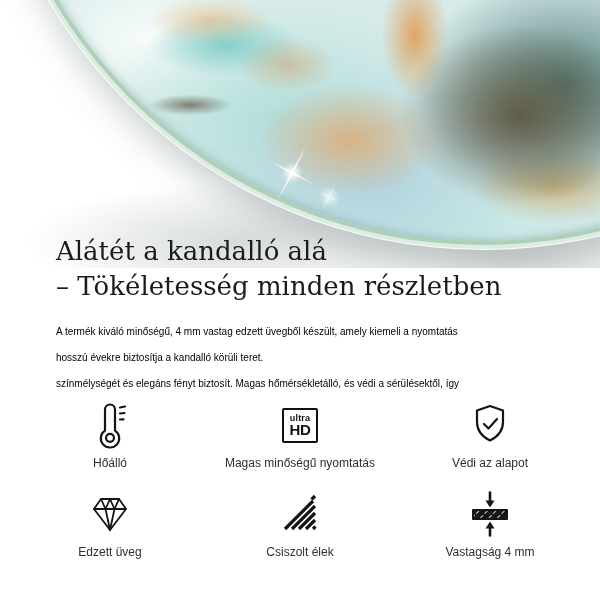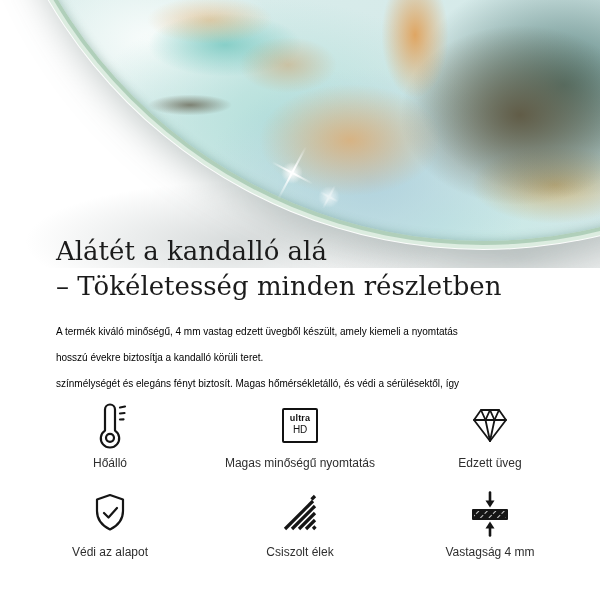--- a/index.html
+++ b/index.html
@@ -77,21 +77,21 @@
   .icon-wrap { height:48px; display:flex; align-items:center; justify-content:center; }
   .feature-label { margin-top:7px; font-size:12px; color:#2e2e2e; }
   svg.lineicon { stroke:#151515; fill:none; stroke-width:2.2; stroke-linecap:round; stroke-linejoin:round; }
 
   .uhd-box {
     width:36px; height:35px; border:2.5px solid #111; border-radius:2px;
     display:flex; flex-direction:column; align-items:center; justify-content:center;
     background:#fff; color:#111;
   }
   .uhd-top { font-size:9px; font-weight:600; line-height:9px; letter-spacing:.2px; }
-  .uhd-bottom { font-size:10px; font-weight:400; line-height:14px; letter-spacing:-.3px; }
+  .uhd-bottom { font-size:15px; font-weight:700; line-height:14px; letter-spacing:-.3px; }
 </style>
 </head>
 <body>
 
 <div class="page">
 
   <div class="hero">
     <div class="glass-circle"></div>
     <div class="sparkle sparkle-main">
       <div class="ray1"></div>
@@ -133,46 +133,46 @@
     </div>
 
     <div class="feature">
       <div class="icon-wrap">
         <div class="uhd-box">
           <span class="uhd-top">ultra</span>
           <span class="uhd-bottom">HD</span>
         </div>
       </div>
       <div class="feature-label">Magas minőségű nyomtatás</div>
+    </div>
+
+    <div class="feature">
+      <div class="icon-wrap">
+        <svg class="lineicon" width="40" height="44" viewBox="0 0 40 44">
+          <path d="M20 3 L33 7.5 V19 c0 8.8 -5.5 14.8 -13 18.5 C12.5 33.8 7 27.8 7 19 V7.5 Z"></path>
+          <polyline points="14,21 18.5,25.5 27,16"></polyline>
+        </svg>
+      </div>
+      <div class="feature-label">Védi az alapot</div>
     </div>
 
     <div class="feature">
       <div class="icon-wrap">
         <svg class="lineicon" width="40" height="40" viewBox="0 0 40 40" style="stroke-width:1.8">
           <polygon points="20,36 4,15 11,5 29,5 36,15"></polygon>
           <line x1="4" y1="15" x2="36" y2="15"></line>
           <line x1="11" y1="5" x2="15.5" y2="15"></line>
           <line x1="20" y1="5" x2="15.5" y2="15"></line>
           <line x1="20" y1="5" x2="24.5" y2="15"></line>
           <line x1="29" y1="5" x2="24.5" y2="15"></line>
           <line x1="15.5" y1="15" x2="20" y2="36"></line>
           <line x1="24.5" y1="15" x2="20" y2="36"></line>
         </svg>
       </div>
       <div class="feature-label">Edzett üveg</div>
-    </div>
-
-    <div class="feature">
-      <div class="icon-wrap">
-        <svg class="lineicon" width="40" height="44" viewBox="0 0 40 44">
-          <path d="M20 3 L33 7.5 V19 c0 8.8 -5.5 14.8 -13 18.5 C12.5 33.8 7 27.8 7 19 V7.5 Z"></path>
-          <polyline points="14,21 18.5,25.5 27,16"></polyline>
-        </svg>
-      </div>
-      <div class="feature-label">Védi az alapot</div>
     </div>
 
     <div class="feature">
       <div class="icon-wrap">
         <svg class="lineicon" width="40" height="40" viewBox="0 0 40 40" style="stroke-width:3.2; stroke-linecap:butt">
           <line x1="31.5" y1="5.5" x2="35" y2="2"></line>
           <line x1="5" y1="35" x2="33" y2="7"></line>
           <line x1="12" y1="35" x2="35" y2="12"></line>
           <line x1="19" y1="35" x2="35" y2="19"></line>
           <line x1="26" y1="35" x2="35" y2="26"></line>

